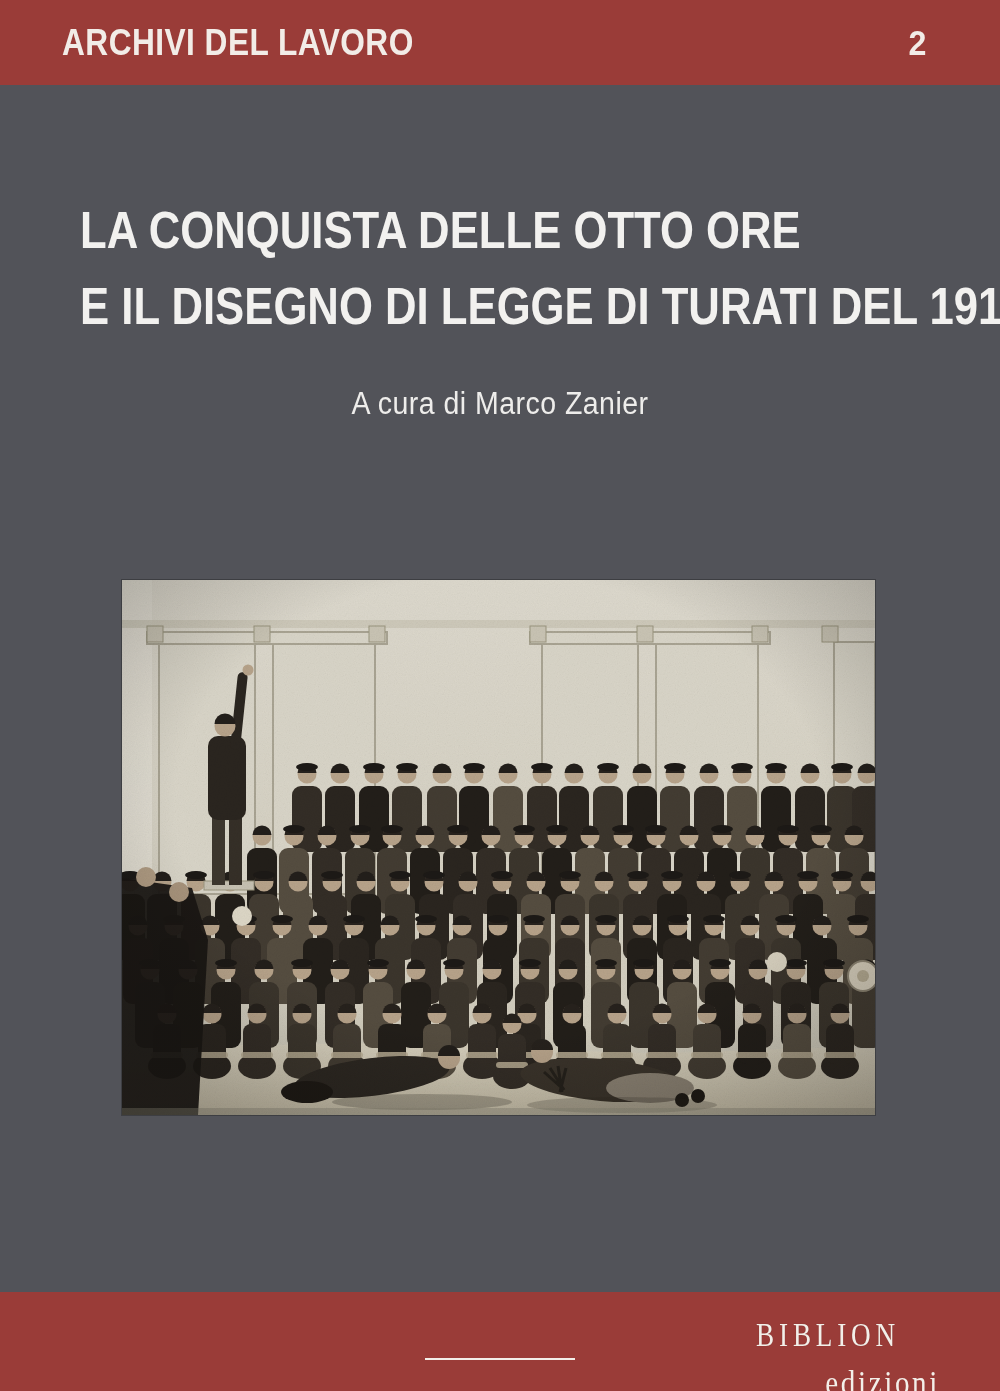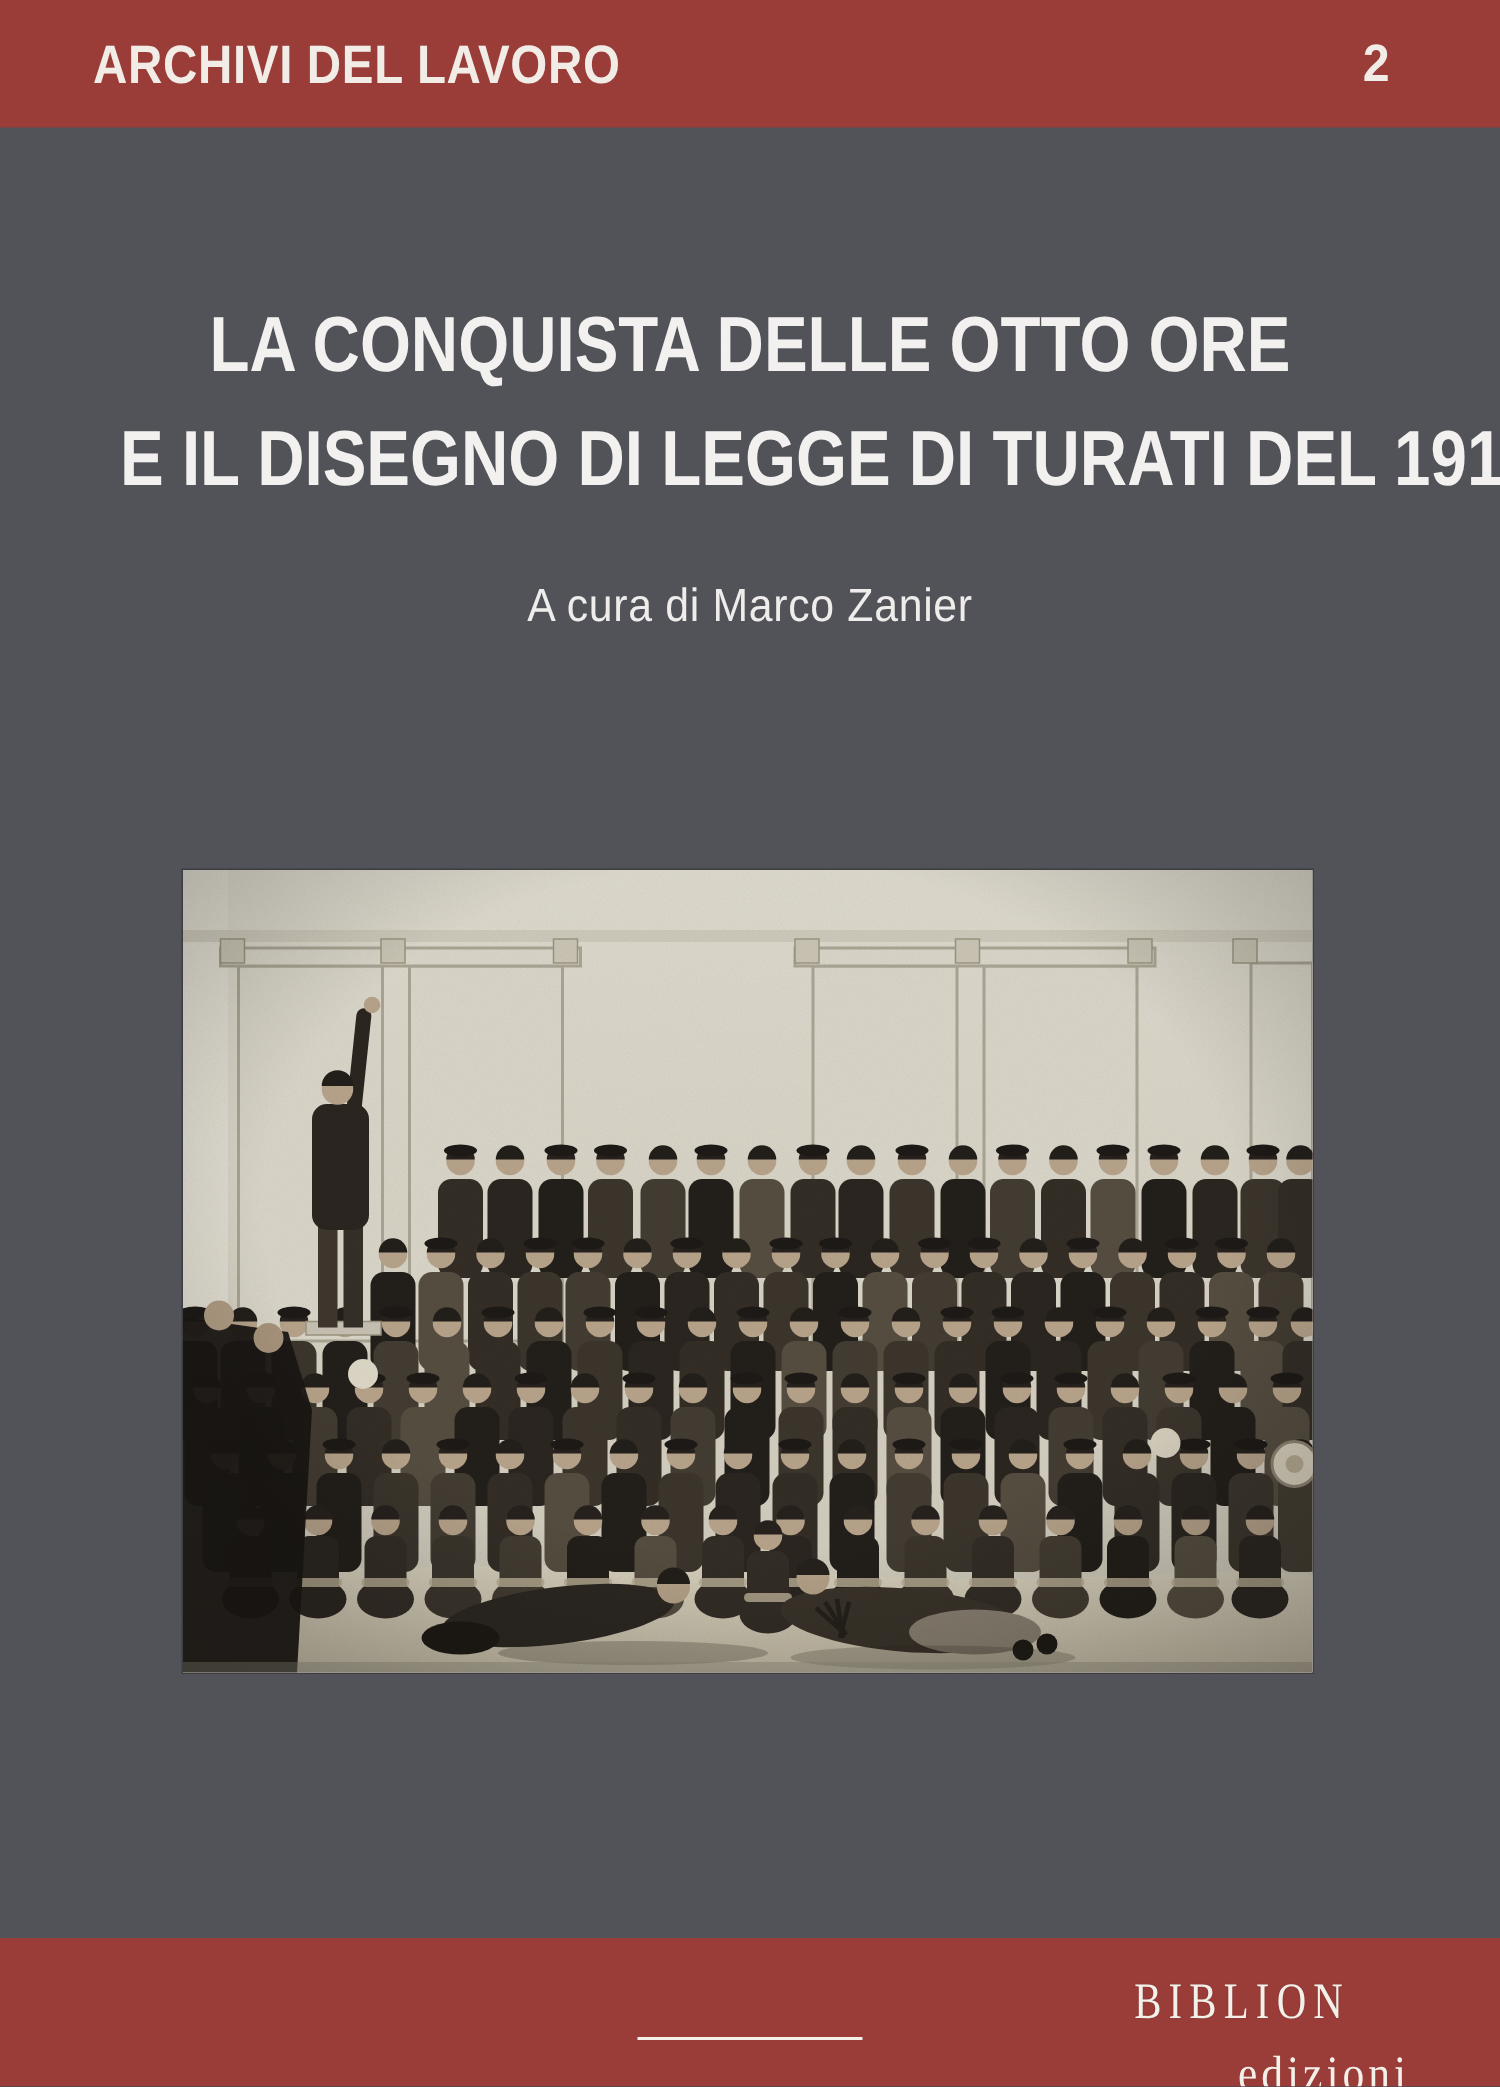--- a/index.html
+++ b/index.html
@@ -15,21 +15,21 @@
   }
   .series-label{
     font-weight:700;font-size:36px;color:#f2ece7;white-space:nowrap;
     transform:scaleX(.88);transform-origin:0 50%;letter-spacing:0.5px;
   }
   .series-number{
     font-weight:700;font-size:35px;color:#f2ece7;
     transform:scaleX(.92);transform-origin:100% 50%;
   }
   
-  .title-block{position:absolute;left:0;top:192px;width:1000px;text-align:center;}
+  .title-block{position:absolute;left:0;top:192px;width:1000px;text-align:left;}
   .title-line{
     font-weight:700;font-size:52px;line-height:76px;color:#f2f1ef;
     white-space:nowrap;transform:scaleX(.84);transform-origin:50% 50%;
   }
   .subtitle{
     position:absolute;left:0;top:386px;width:1000px;text-align:center;
     font-weight:400;font-size:31px;color:#eeedeb;white-space:nowrap;
     transform:scaleX(.92);transform-origin:50% 50%;letter-spacing:.5px;
   }
   

